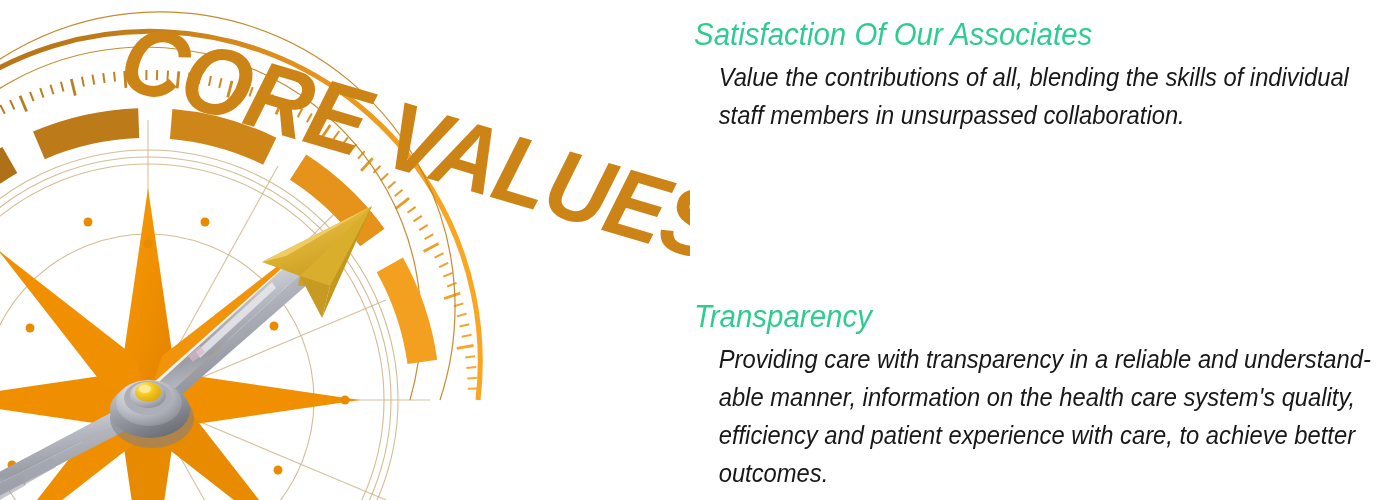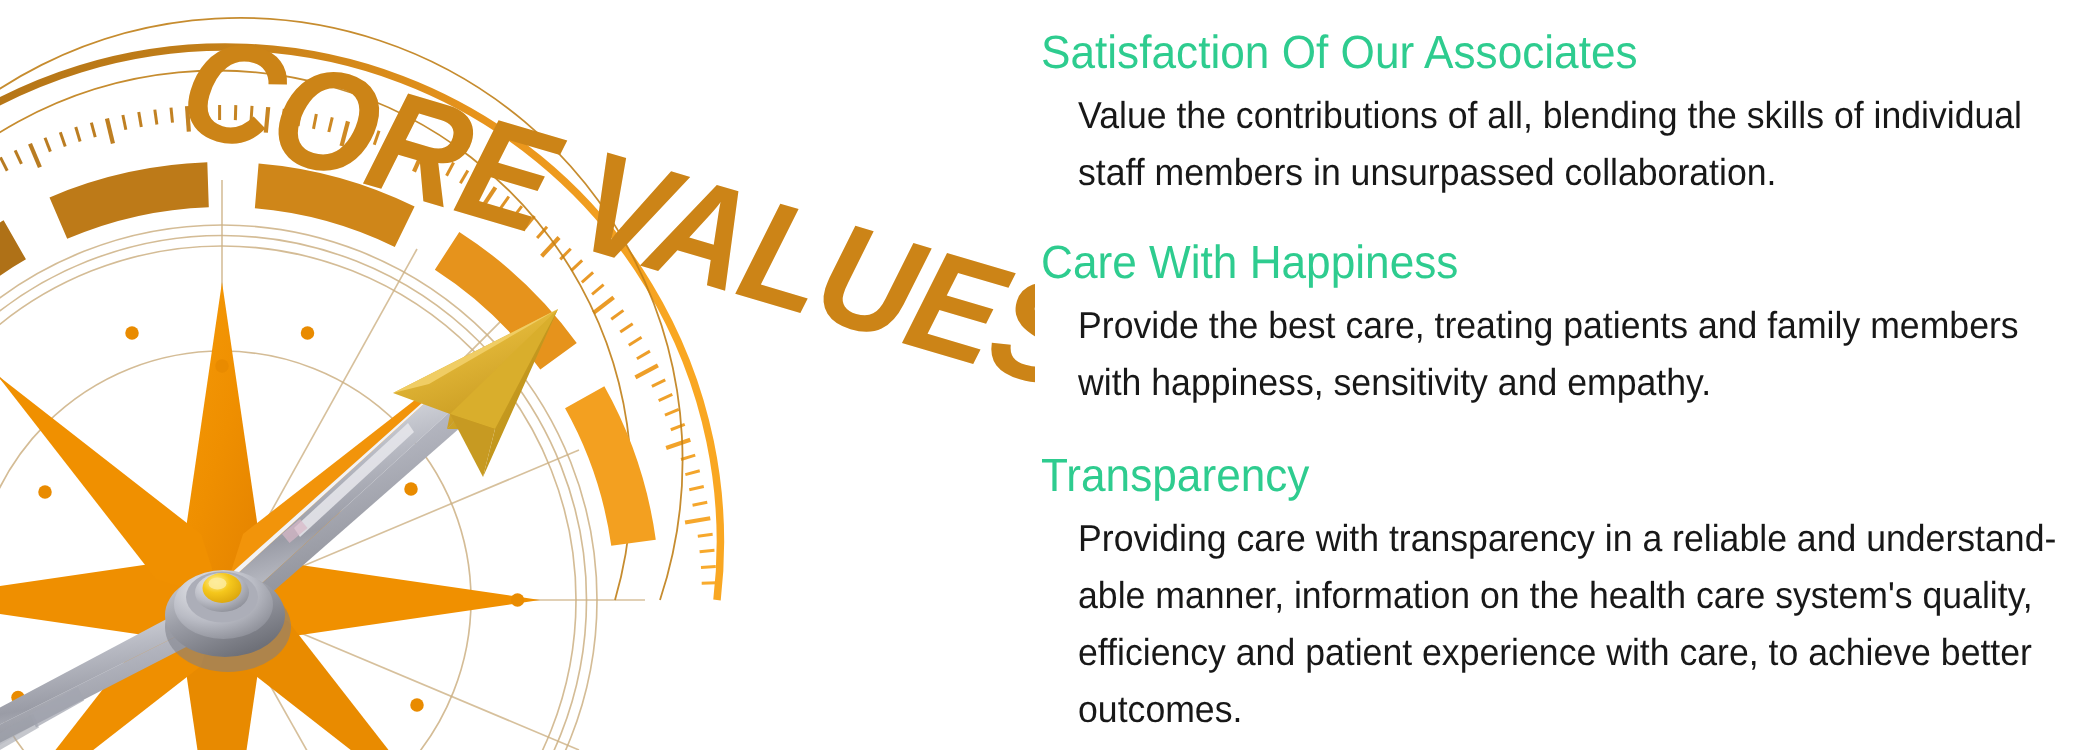--- a/index.html
+++ b/index.html
@@ -51,20 +51,21 @@
     -webkit-font-smoothing: antialiased;
   }
 
   
   #values-column {
     position: absolute;
     left: 694px;
     top: 0;
     width: 700px;
     height: 364px;
+    font-style: italic;
   }
   .value-block { margin: 0; }
   .value-heading {
     margin: 0;
     font-family: "Liberation Sans Narrow", "Liberation Sans", sans-serif;
     font-weight: normal;
     font-size: 31px;
     line-height: 1.1;
     color: #2ecc8f;
     white-space: nowrap;
@@ -352,27 +353,20 @@
   <div id="values-column">
 
     <div class="value-block" id="block-0">
       <div class="value-heading">Satisfaction Of Our Associates</div>
       <div class="value-body">
         <span class="line">Value the contributions of all, blending the skills of individual</span>
         <span class="line">staff members in unsurpassed collaboration.</span>
       </div>
     </div>
 
-    <div class="value-block" id="block-1">
-      <div class="value-heading">Care With Happiness</div>
-      <div class="value-body">
-        <span class="line">Provide the best care, treating patients and family members</span>
-        <span class="line">with happiness, sensitivity and empathy.</span>
-      </div>
-    </div>
 
     <div class="value-block" id="block-2">
       <div class="value-heading">Transparency</div>
       <div class="value-body">
         <span class="line">Providing care with transparency in a reliable and understand-</span>
         <span class="line">able manner, information on the health care system's quality,</span>
         <span class="line">efficiency and patient experience with care, to achieve better</span>
         <span class="line">outcomes.</span>
       </div>
     </div>

